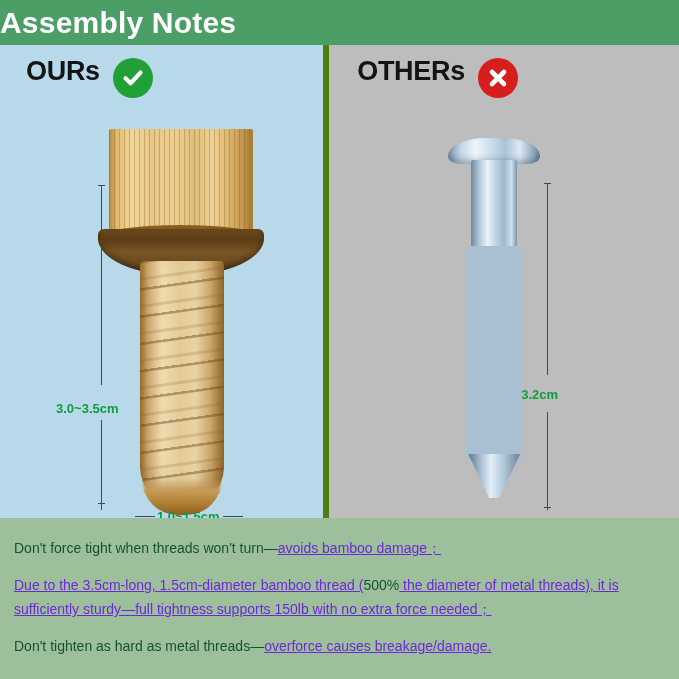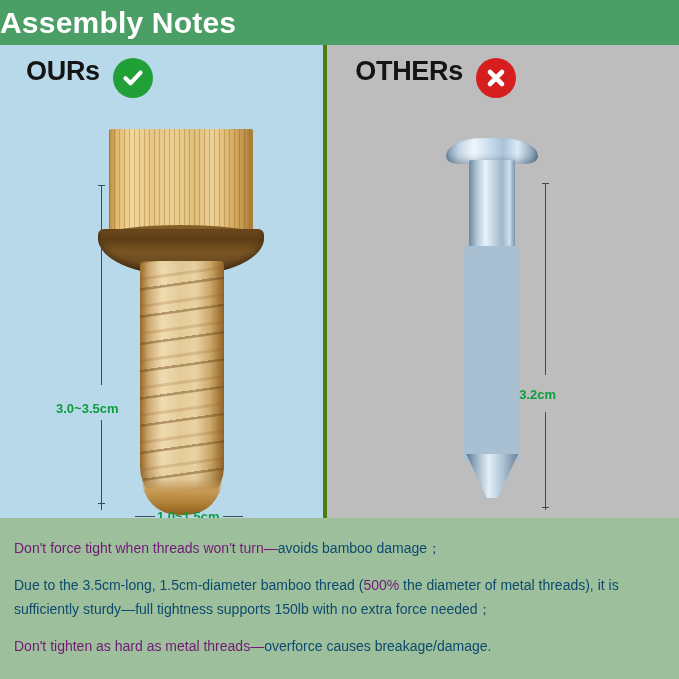--- a/index.html
+++ b/index.html
@@ -53,21 +53,21 @@
     height: 100%;
     overflow: hidden;
   }
   #panel-ours {
     width: 340px;
     background: #b7d9ea;
   }
   #panel-others {
     width: 374px;
     background: #bdbdbd;
-    border-left: 4px solid #4d7c0f;
+    border-left: 6px solid #4d7c0f;
     box-sizing: border-box;
   }
   .panel-header {
     position: absolute;
     top: 13px;
     left: 26px;
     display: flex;
     gap: 13px;
     z-index: 5;
   }
@@ -281,24 +281,25 @@
     box-sizing: border-box;
   }
   .note {
     font-size: 14px;
     line-height: 1.72;
     margin: 0 0 13px 0;
     color: #ffffff;
   }
   .note:last-child { margin-bottom: 8px; }
   .note .dark {
-    color: #701a75;
+    color: #14532d;
   }
   .note .light {
-    color: #0c4a6e;
+    color: #6d28d9;
+    text-decoration: underline;
   }
 </style>
 </head>
 <body>
 
 <div id="page">
 
   <div id="header-banner">
     <div id="header-title">Assembly Notes</div>
   </div>

